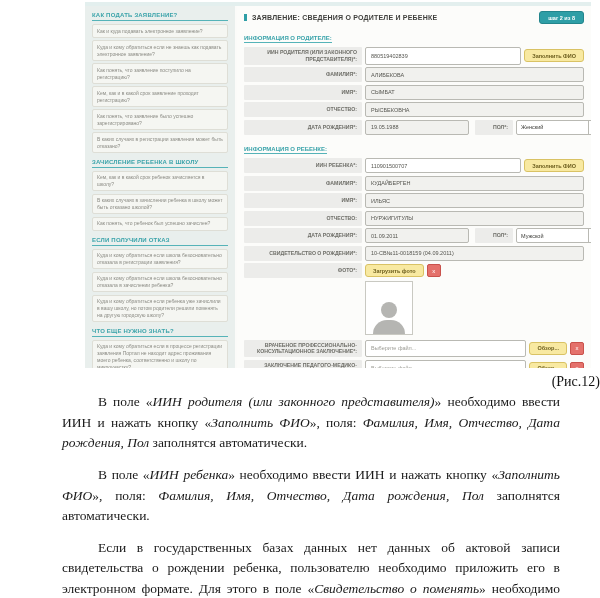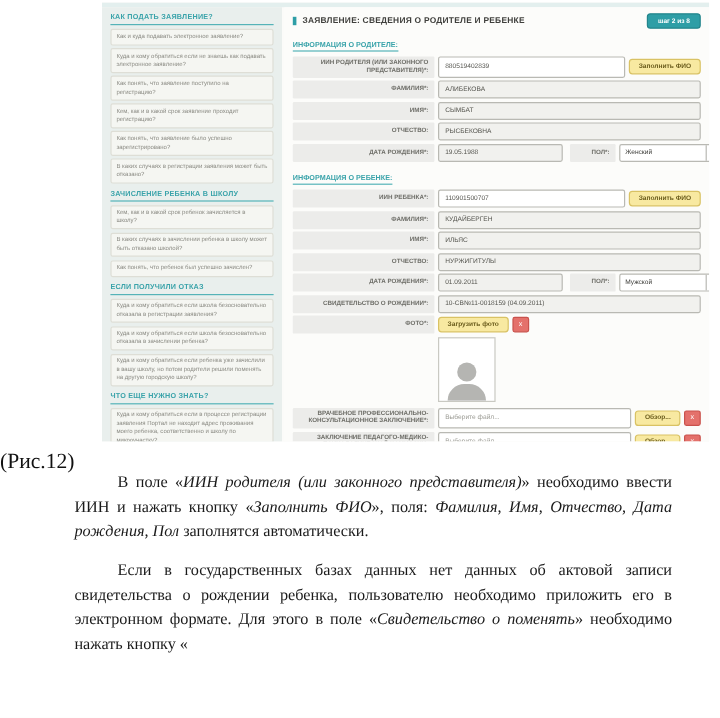--- a/index.html
+++ b/index.html
@@ -54,22 +54,22 @@
   .inp.date{flex:0 0 92px;}
   .spacer{flex:1;}
   .avatar-wrap{margin:2px 0 5px 121px;}
   .avatar{width:46px;height:52px;background:#ffffff;border:1px solid #c9c9c2;
           display:flex;flex-direction:column;align-items:center;justify-content:flex-end;
           overflow:hidden;}
   .av-head{width:16px;height:16px;border-radius:50%;background:#b5b5b2;margin-bottom:2px;}
   .av-body{width:32px;height:14px;border-radius:16px 16px 0 0;background:#b5b5b2;}
 
   
-  .caption{position:absolute;left:0;top:374px;width:600px;text-align:left;
-           font-size:18px;color:#111;}
+  .caption{position:absolute;left:0;top:374px;width:600px;text-align:right;
+           font-size:14px;color:#111;}
   .doctext{position:absolute;left:62px;top:392px;width:498px;}
   .para{font-size:13.5px;line-height:1.53;text-align:justify;text-indent:36px;
         margin:0 0 11px 0;}
   .para em{font-style:italic;}
 </style>
 </head>
 <body>
 
 <div class="shot">
   <div class="topstrip"></div>
@@ -191,14 +191,15 @@
       <button class="btn-y">Обзор...</button>
       <button class="btn-r">x</button>
     </div>
 
   </div>
 </div>
 
 <div class="caption">(Рис.12)</div>
 <div class="doctext">
     <p class="para"><span>В поле «</span><em>ИИН родителя (или законного представителя)</em><span>» необходимо ввести ИИН и нажать кнопку «</span><em>Заполнить ФИО</em><span>», поля: </span><em>Фамилия, Имя, Отчество, Дата рождения, Пол</em><span> заполнятся автоматически.</span></p>
+    <p class="para"><span>В поле «</span><em>ИИН ребенка</em><span>» необходимо ввести ИИН и нажать кнопку «</span><em>Заполнить ФИО</em><span>», поля: </span><em>Фамилия, Имя, Отчество, Дата рождения, Пол</em><span> заполнятся автоматически.</span></p>
     <p class="para"><span>Если в государственных базах данных нет данных об актовой записи свидетельства о рождении ребенка, пользователю необходимо приложить его в электронном формате. Для этого в поле «</span><em>Свидетельство о поменять</em><span>» необходимо нажать кнопку «</span></p>
   </div>
 
 </body></html>

